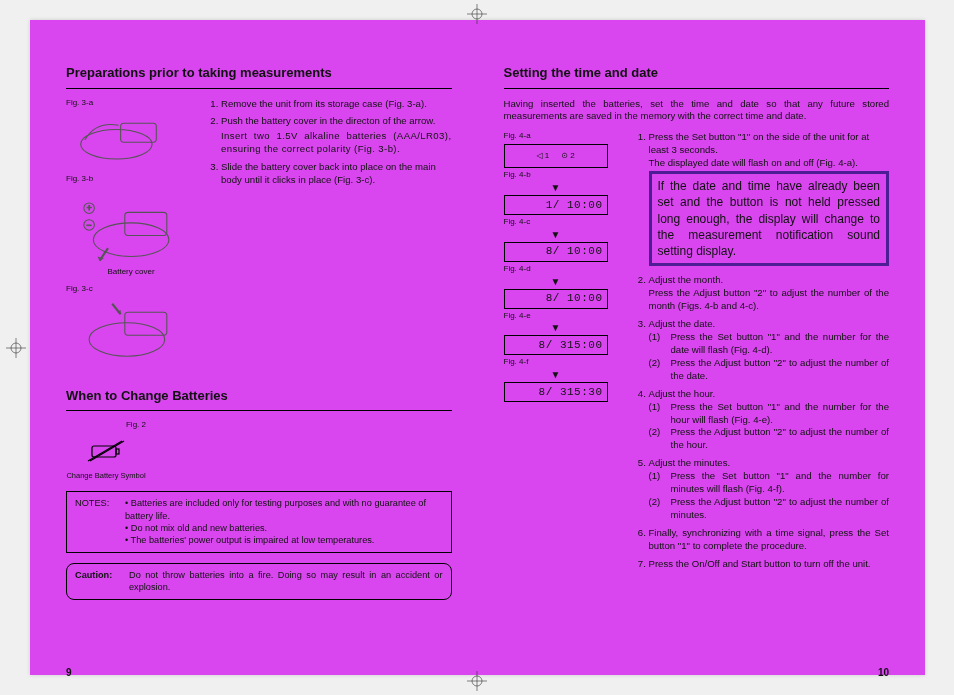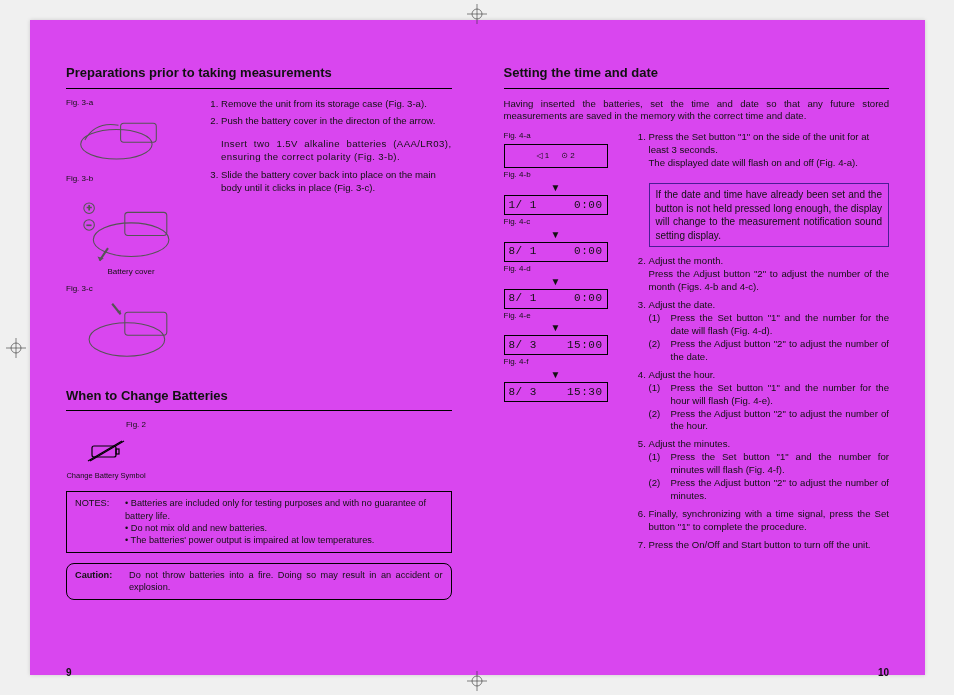--- a/index.html
+++ b/index.html
@@ -40,21 +40,21 @@
   .figbox {
     width: 126px; height: 58px;
     border: 0;
     display: flex; align-items: center; justify-content: center;
     margin-bottom: 6px;
   }
   .figbox svg { width: 100%; height: 100%; }
   .small-caption { font-size: 8px; text-align: center; margin: -4px 0 6px 0; }
   ol.numlist { list-style: decimal; padding-left: 15px; }
   ol.numlist > li { margin-bottom: 5px; }
-  ol.numlist li .sub { margin-top: 10px; }
+  ol.numlist li .sub { margin-top: 2px; }
   .subitem { display: flex; gap: 4px; }
   .subitem .n { width: 18px; flex: none; }
   .batt-row { display: flex; gap: 12px; align-items: flex-start; }
   .batt-text { flex: 1; text-align: justify; }
   .batt-fig { width: 80px; text-align: center; }
   .batt-fig .figlabel { text-align: right; margin-left: 14px; }
   .batt-sym { width: 48px; height: 28px; margin: 4px auto 2px auto; }
   .notebox, .cautionbox {
     border: 1px solid #000;
     padding: 5px 8px;
@@ -80,40 +80,41 @@
   .figcol2 { width: 118px; }
   .lcd {
     border: 1px solid #000;
     width: 104px; height: 20px;
     font-family: 'Courier New', monospace;
     font-size: 11px;
     letter-spacing: 0.5px;
     display: flex; align-items: center;
     padding: 0 4px;
     margin-bottom: 2px;
+    text-align: right;
   }
   .lcd .l { flex: 1; }
   .lcd .r { }
   .topbox {
     border: 1px solid #000;
     width: 104px; height: 24px;
     display: flex; align-items: center; justify-content: center;
     font-size: 8px; gap: 12px;
     margin-bottom: 2px;
   }
   .arrowdown {
     text-align: center; width: 104px;
     font-size: 10px; line-height: 1;
     margin: 1px 0 2px 0;
   }
   .infobox {
-    border: 1px solid #4c1d95;
+    border: 3px solid #4c1d95;
     padding: 4px 6px;
-    margin: 13px 0 8px 0;
-    font-size: 10px;
+    margin: 1px 0 8px 0;
+    font-size: 12px;
     text-align: justify;
   }
   .crop {
     position: absolute;
     width: 20px; height: 20px;
   }
   .crop svg { width: 20px; height: 20px; stroke: #333; stroke-width: 0.6; fill: none; }
   .crop.left { left: 6px; top: 50%; transform: translateY(-50%); }
   .crop.top { left: 50%; top: 4px; transform: translateX(-50%); }
   .crop.bottom { left: 50%; bottom: 4px; transform: translateX(-50%); }

